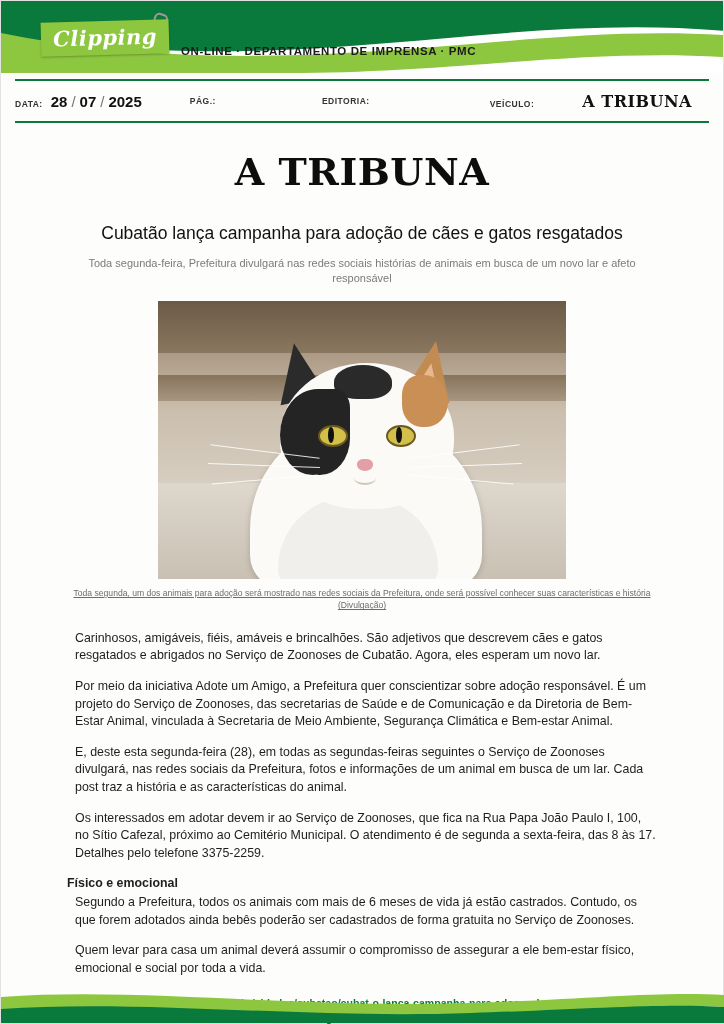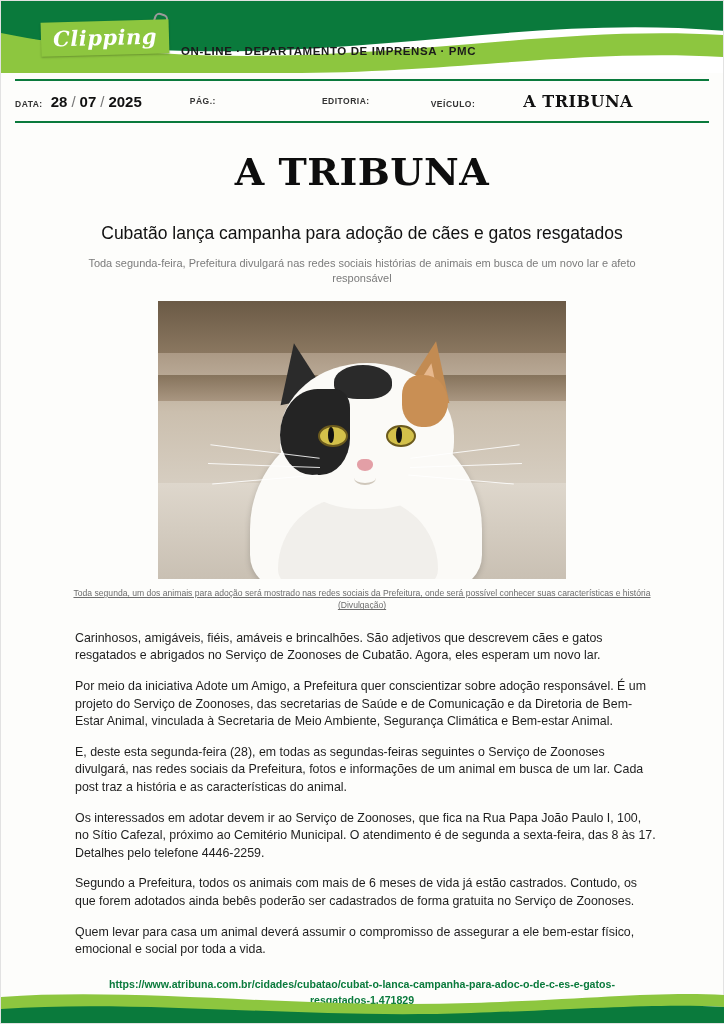--- a/index.html
+++ b/index.html
@@ -106,21 +106,21 @@
     font-weight: bold;
     color: #111;
   }
   .meta-date span.slash {
     font-size: 15px;
     color: #777;
   }
   .meta-cell { display: flex; align-items: baseline; }
   .meta-pag { margin-left: 48px; }
   .meta-editoria { margin-left: 106px; }
-  .meta-veiculo { margin-left: 61px; }
+  .meta-veiculo { margin-left: 120px; }
   .veiculo-name {
     margin-left: 48px;
     font-family: "DejaVu Serif", serif;
     font-size: 16px;
     font-weight: bold;
     letter-spacing: 0.5px;
     color: #111;
   }
 
   
@@ -416,21 +416,22 @@
         <div class="whisker w5"></div>
         <div class="whisker w6"></div>
       </div>
       <div class="caption">Toda segunda, um dos animais para adoção será mostrado nas redes sociais da Prefeitura, onde será possível conhecer suas características e história (Divulgação)</div>
     </div>
 
     <div class="article">
       <p>Carinhosos, amigáveis, fiéis, amáveis e brincalhões. São adjetivos que descrevem cães e gatos resgatados e abrigados no Serviço de Zoonoses de Cubatão. Agora, eles esperam um novo lar.</p>
       <p>Por meio da iniciativa Adote um Amigo, a Prefeitura quer conscientizar sobre adoção responsável. É um projeto do Serviço de Zoonoses, das secretarias de Saúde e de Comunicação e da Diretoria de Bem-Estar Animal, vinculada à Secretaria de Meio Ambiente, Segurança Climática e Bem-estar Animal.</p>
       <p>E, deste esta segunda-feira (28), em todas as segundas-feiras seguintes o Serviço de Zoonoses divulgará, nas redes sociais da Prefeitura, fotos e informações de um animal em busca de um lar. Cada post traz a história e as características do animal.</p>
-      <p>Os interessados em adotar devem ir ao Serviço de Zoonoses, que fica na Rua Papa João Paulo I, 100, no Sítio Cafezal, próximo ao Cemitério Municipal. O atendimento é de segunda a sexta-feira, das 8 às 17. Detalhes pelo telefone 4446-2259.</p>
+      <p>Os interessados em adotar devem ir ao Serviço de Zoonoses, que fica na Rua Papa João Paulo I, 100, no Sítio Cafezal, próximo ao Cemitério Municipal. O atendimento é de segunda a sexta-feira, das 8 às 17. Detalhes pelo telefone 3375-2259.</p>
+      <h4>Físico e emocional</h4>
       <p>Segundo a Prefeitura, todos os animais com mais de 6 meses de vida já estão castrados. Contudo, os que forem adotados ainda bebês poderão ser cadastrados de forma gratuita no Serviço de Zoonoses.</p>
       <p>Quem levar para casa um animal deverá assumir o compromisso de assegurar a ele bem-estar físico, emocional e social por toda a vida.</p>
     </div>
 
     <div class="link-block">https://www.atribuna.com.br/cidades/cubatao/cubat-o-lanca-campanha-para-adoc-o-de-c-es-e-gatos-resgatados-1.471829</div>
   </div>
 
   <div class="footer">
     <svg width="724" height="36" viewBox="0 0 724 36" preserveAspectRatio="none">
       <path d="M0,10 C140,0 300,22 470,16 C590,12 660,4 724,8 L724,20 C660,16 590,24 470,28 C300,34 140,14 0,24 Z" fill="#8dc63f"></path>

